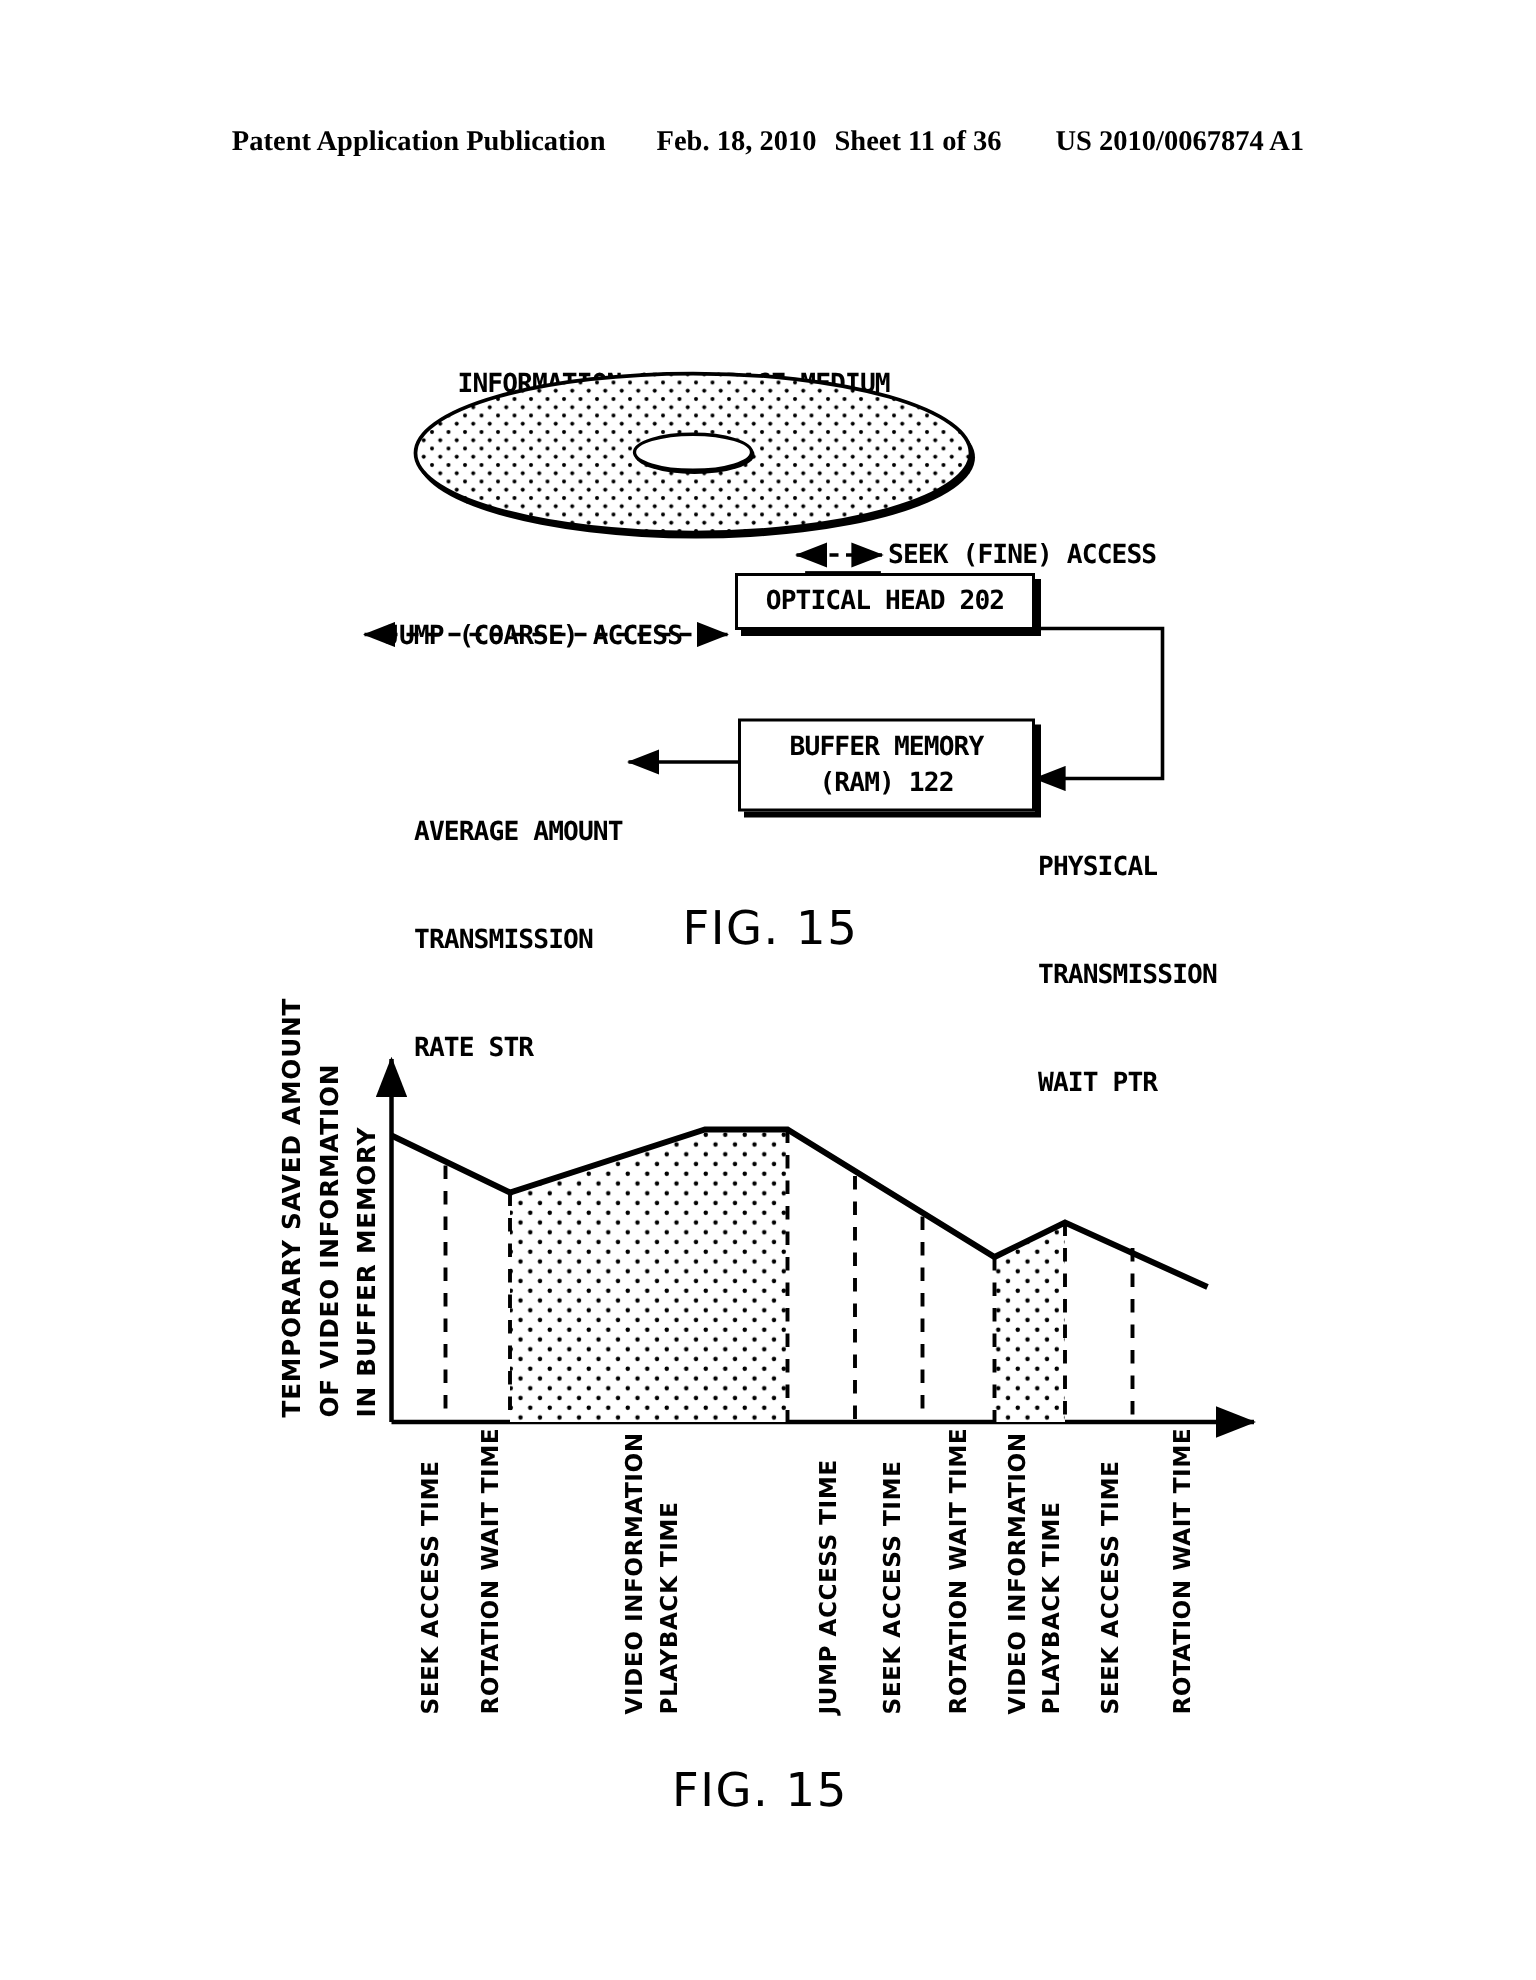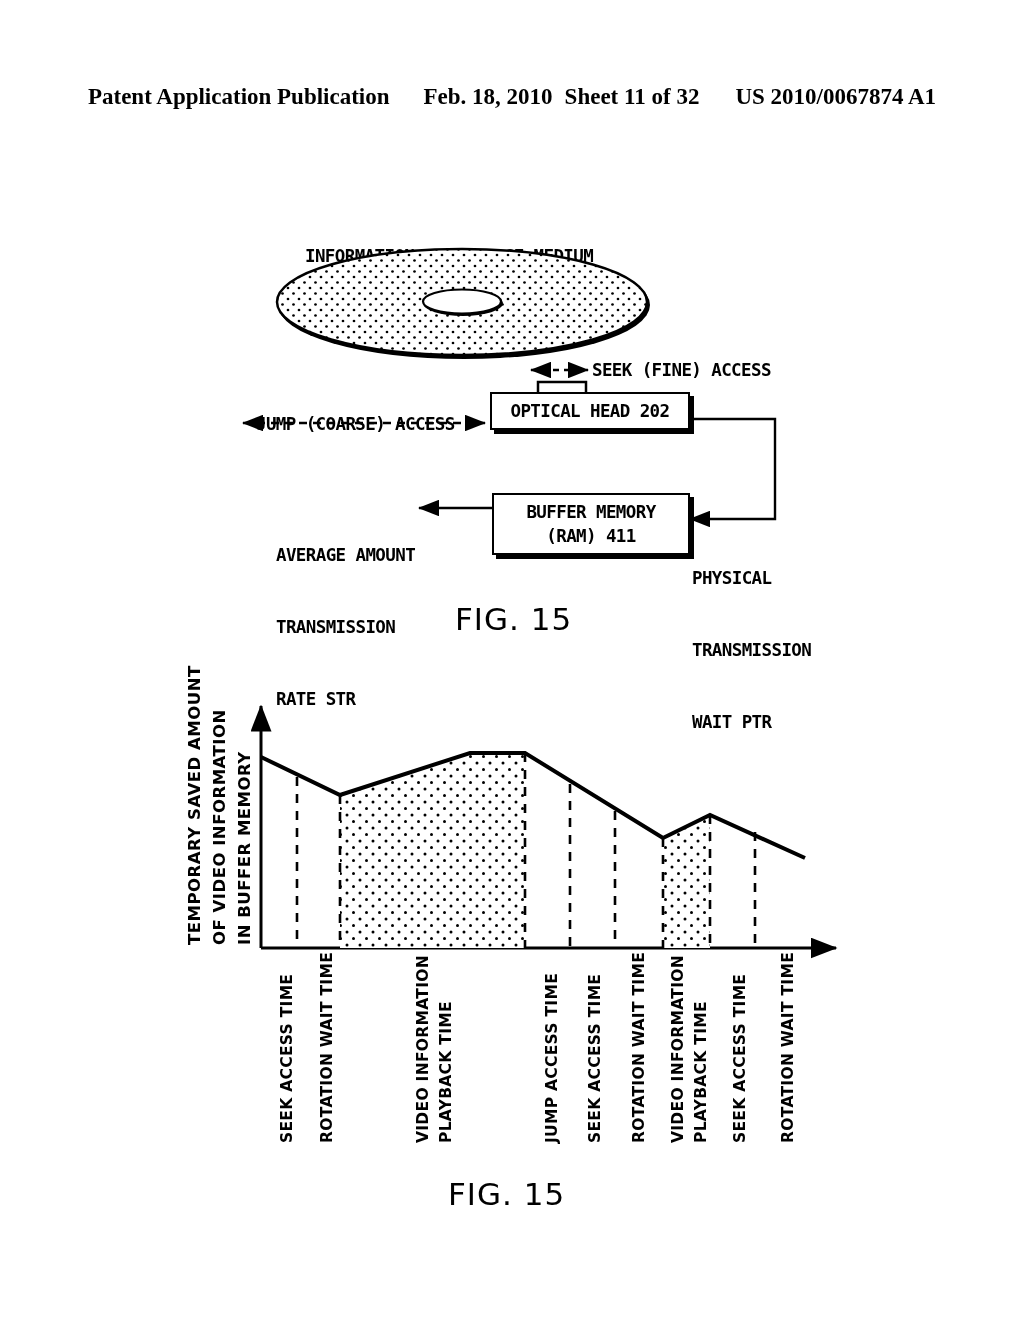--- a/index.html
+++ b/index.html
@@ -21,21 +21,21 @@
   .page-header {
     position: absolute;
     top: 84px;
     left: 0;
     width: 1024px;
     display: flex;
     justify-content: center;
     align-items: baseline;
     font-family: "Liberation Serif", serif;
     font-weight: bold;
-    font-size: 23px;
+    font-size: 19px;
     letter-spacing: 0px;
     white-space: nowrap;
   }
   .page-header .seg { display: inline-block; }
   .page-header .gap-lg { width: 34px; display: inline-block; }
   .page-header .gap-md { width: 12px; display: inline-block; }
   .page-header .gap-xl { width: 36px; display: inline-block; }
 
   
   .tech {
@@ -105,21 +105,21 @@
   }
 </style>
 </head>
 <body>
 
 <div class="page-header">
   <span class="seg">Patent Application Publication</span>
   <span class="gap-lg"></span>
   <span class="seg">Feb. 18, 2010</span>
   <span class="gap-md"></span>
-  <span class="seg">Sheet 11 of 32</span>
+  <span class="seg">Sheet 11 of 36</span>
   <span class="gap-xl"></span>
   <span class="seg">US 2010/0067874 A1</span>
 </div>
 
 <div class="abs tech" style="left:305px; top:196px;">
   <div>INFORMATION ON STORAGE MEDIUM</div>
   <div>(DVD-RAM OR THE LIKE) 10</div>
 </div>
 
 <svg class="layer" width="1024" height="1320">
@@ -175,27 +175,27 @@
 
   <g>
     <line x1="492" y1="508" x2="419" y2="508" stroke="#000000" stroke-width="2.4" marker-end="url(#arrowhead)"></line>
   </g>
 </svg>
 
 <div class="abs tech" style="left:592px; top:358px;">SEEK (FINE) ACCESS</div>
 
 <div class="abs tech" style="left:256px; top:412px;">JUMP (COARSE) ACCESS</div>
 
-<div class="pbox" style="left:490px; top:392px; width:200px; height:38px;">
+<div class="pbox" style="left:490px; top:382px; width:200px; height:38px;">
   <div class="tech">OPTICAL HEAD 202</div>
 </div>
 
-<div class="pbox" style="left:492px; top:493px; width:198px; height:62px;">
+<div class="pbox" style="left:492px; top:479px; width:198px; height:62px;">
   <div class="tech">BUFFER MEMORY</div>
-  <div class="tech">(RAM) 411</div>
+  <div class="tech">(RAM) 122</div>
 </div>
 
 <div class="abs tech" style="left:276px; top:495px;">
   <div>AVERAGE AMOUNT</div>
   <div>TRANSMISSION</div>
   <div>RATE STR</div>
 </div>
 
 <div class="abs tech" style="left:692px; top:518px;">
   <div>PHYSICAL</div>

